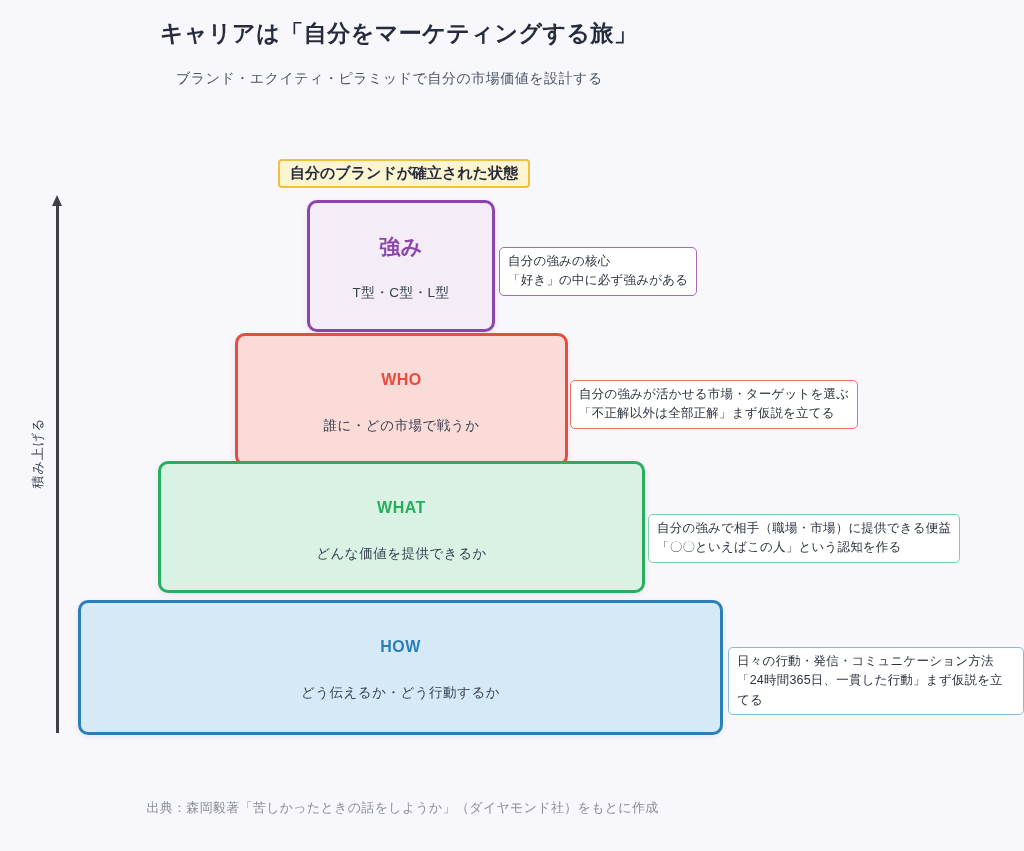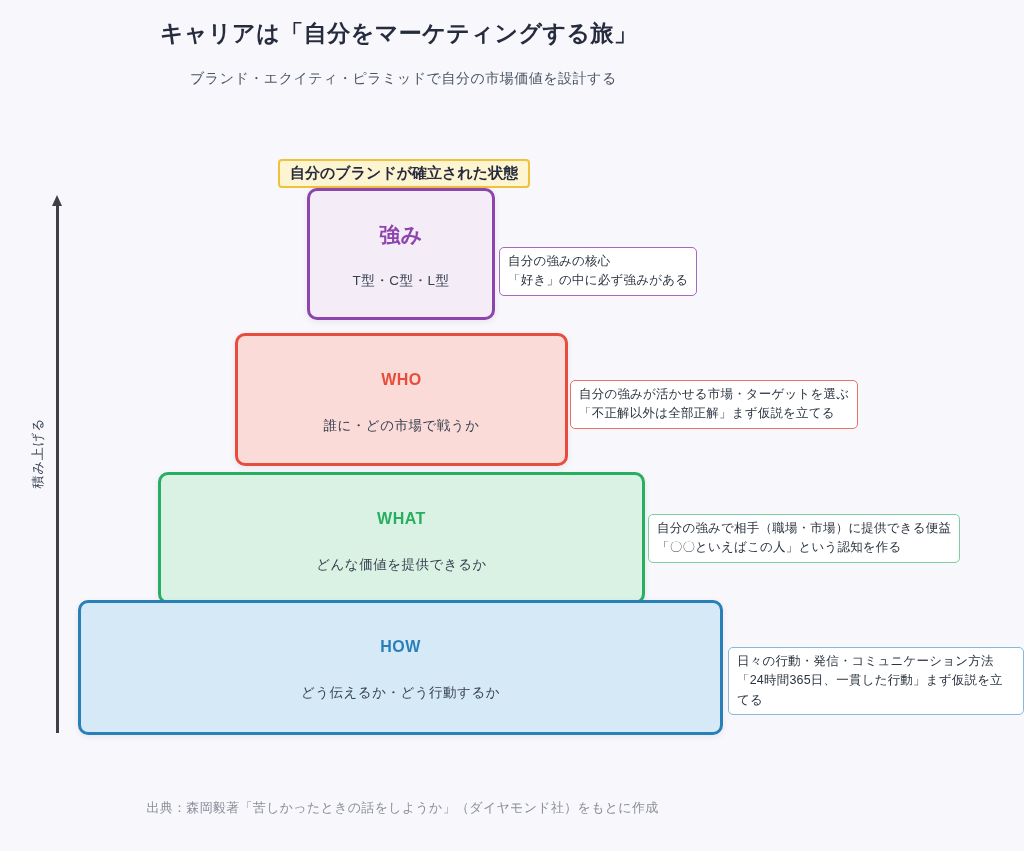--- a/index.html
+++ b/index.html
@@ -23,21 +23,20 @@
     font-weight: 700;
     color: #262b3d;
     letter-spacing: 0.5px;
   }
   .page-subtitle {
     position: absolute;
     left: 176px; top: 70px;
     font-size: 14px;
     color: #4b5563;
     letter-spacing: 0.5px;
-    margin-left: 14px;
   }
 
   
   .badge {
     position: absolute;
     left: 278px; top: 159px;
     background: #fdf4d1;
     border: 2.5px solid #f0c13c;
     border-radius: 4px;
     padding: 3px 10px;
@@ -87,29 +86,29 @@
     line-height: 28px;
     letter-spacing: 0.5px;
   }
   .level-subtitle {
     margin-top: 23px;
     font-size: 13.5px;
     color: #374151;
     letter-spacing: 0.5px;
   }
 
-  .level-strength { left: 307px; top: 188px; width: 188px; height: 132px;
+  .level-strength { left: 307px; top: 200px; width: 188px; height: 132px;
     background: #f4ecf7; border: 3.5px solid #8e44ad; }
   .level-strength .level-title { color: #8e44ad; font-size: 21px; }
 
   .level-who { left: 235px; top: 333px; width: 333px; height: 133px;
     background: #fadbd8; border: 3.5px solid #e74c3c; }
   .level-who .level-title { color: #e74c3c; }
 
-  .level-what { left: 158px; top: 472px; width: 487px; height: 132px;
+  .level-what { left: 158px; top: 461px; width: 487px; height: 132px;
     background: #d9f2e3; border: 3.5px solid #27ae60; }
   .level-what .level-title { color: #27ae60; }
 
   .level-how { left: 78px; top: 600px; width: 645px; height: 135px;
     background: #d6e9f7; border: 3.5px solid #2980b9; }
   .level-how .level-title { color: #2980b9; }
 
   
   .note {
     position: absolute;

